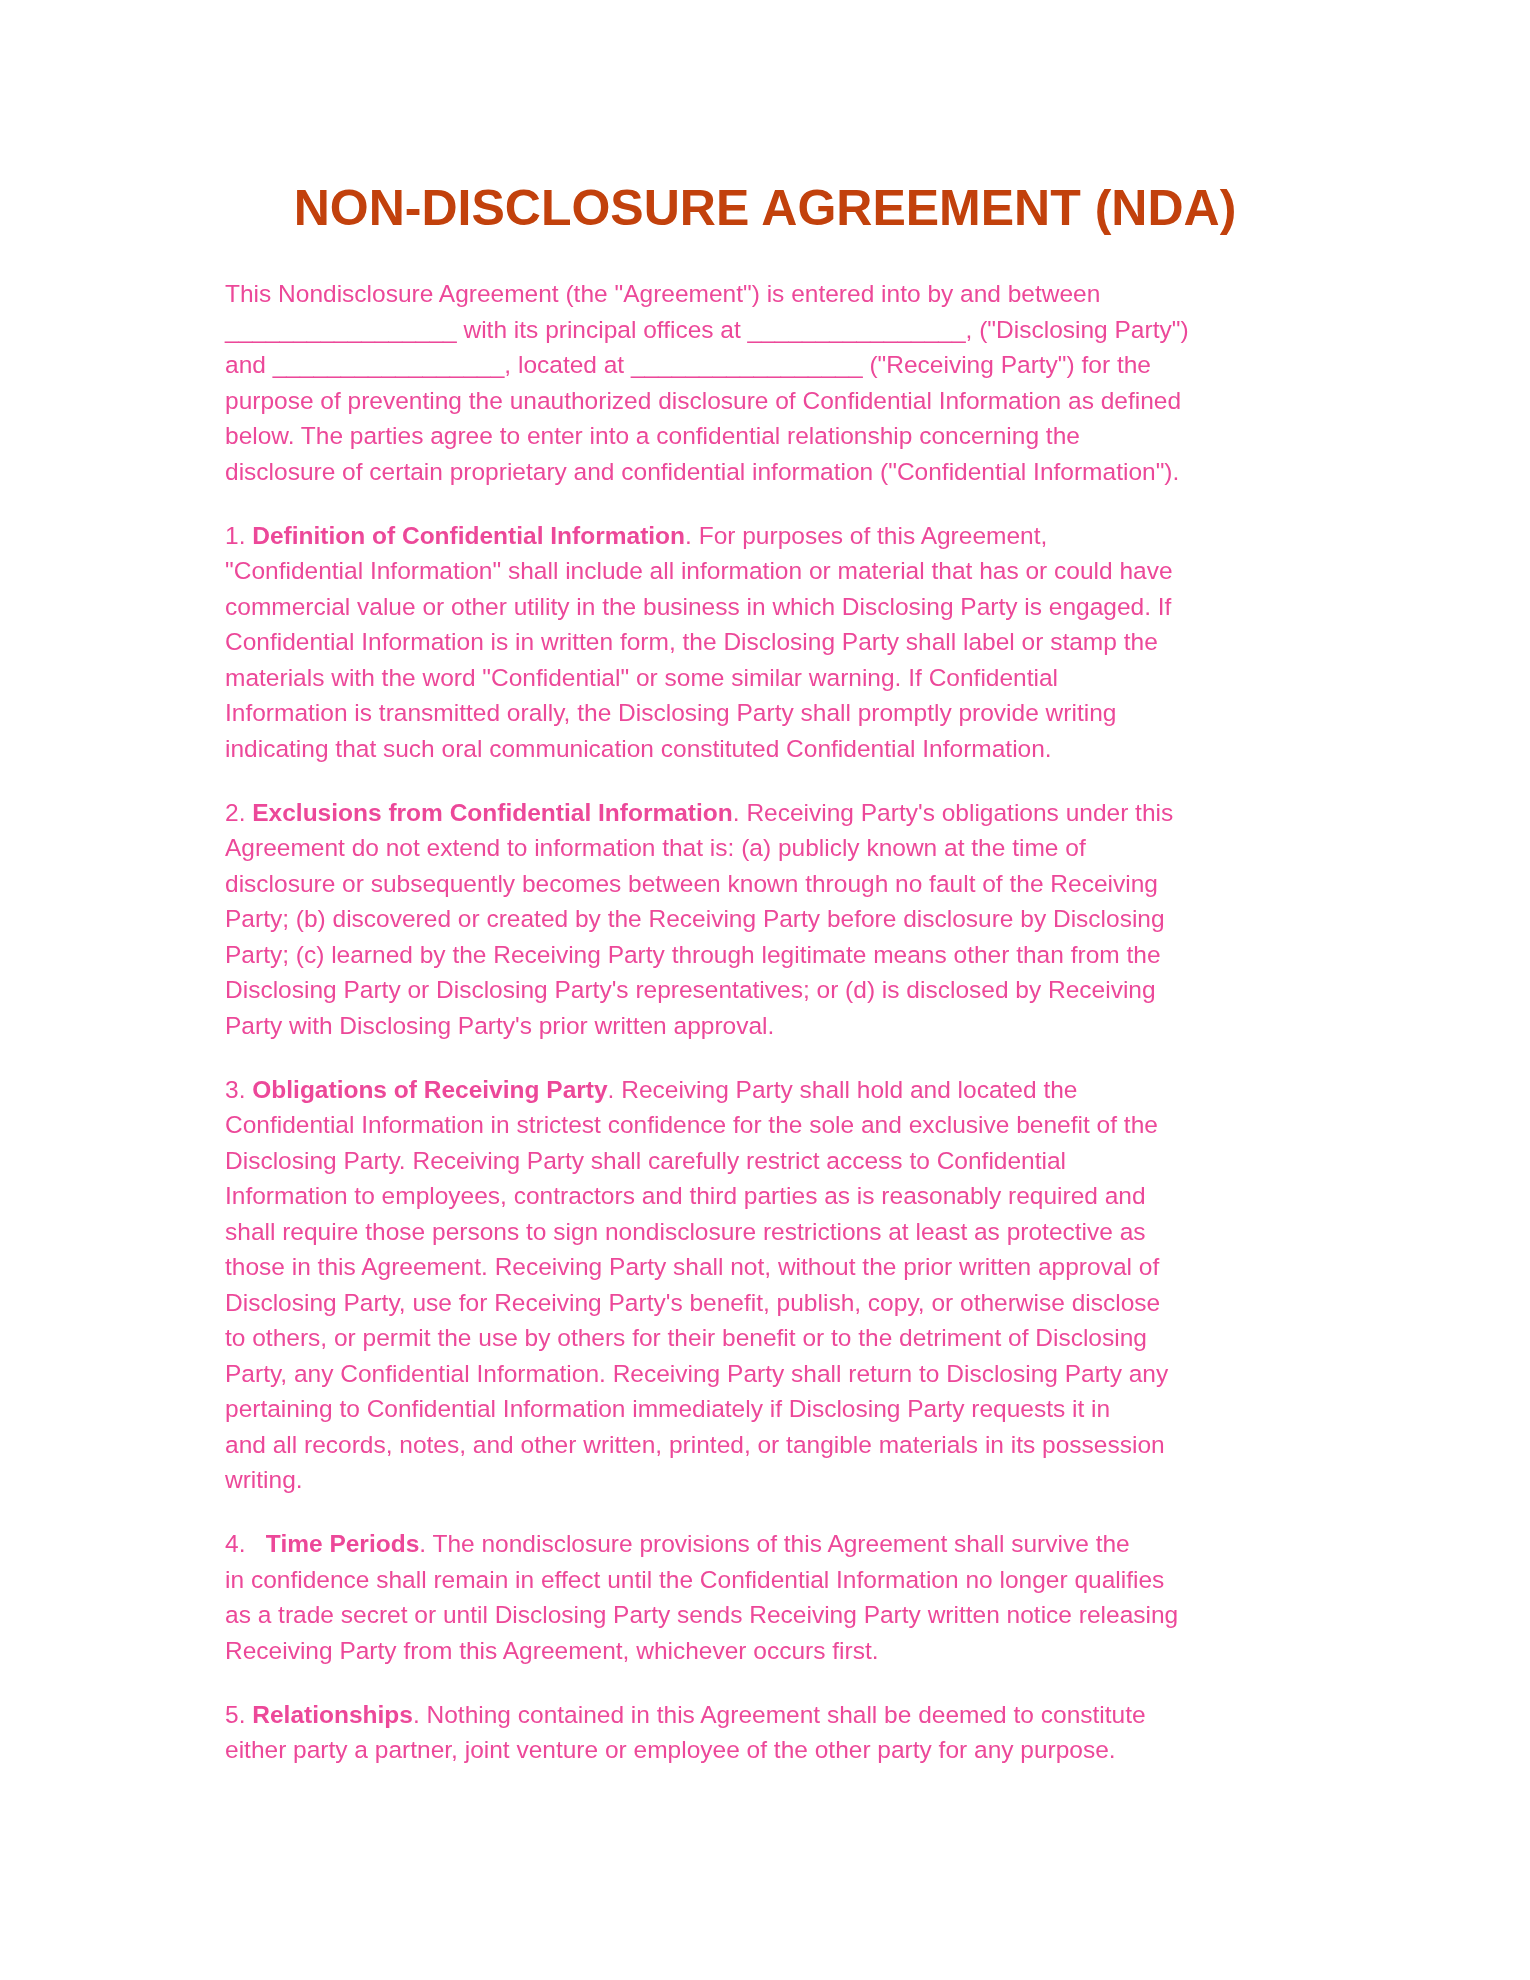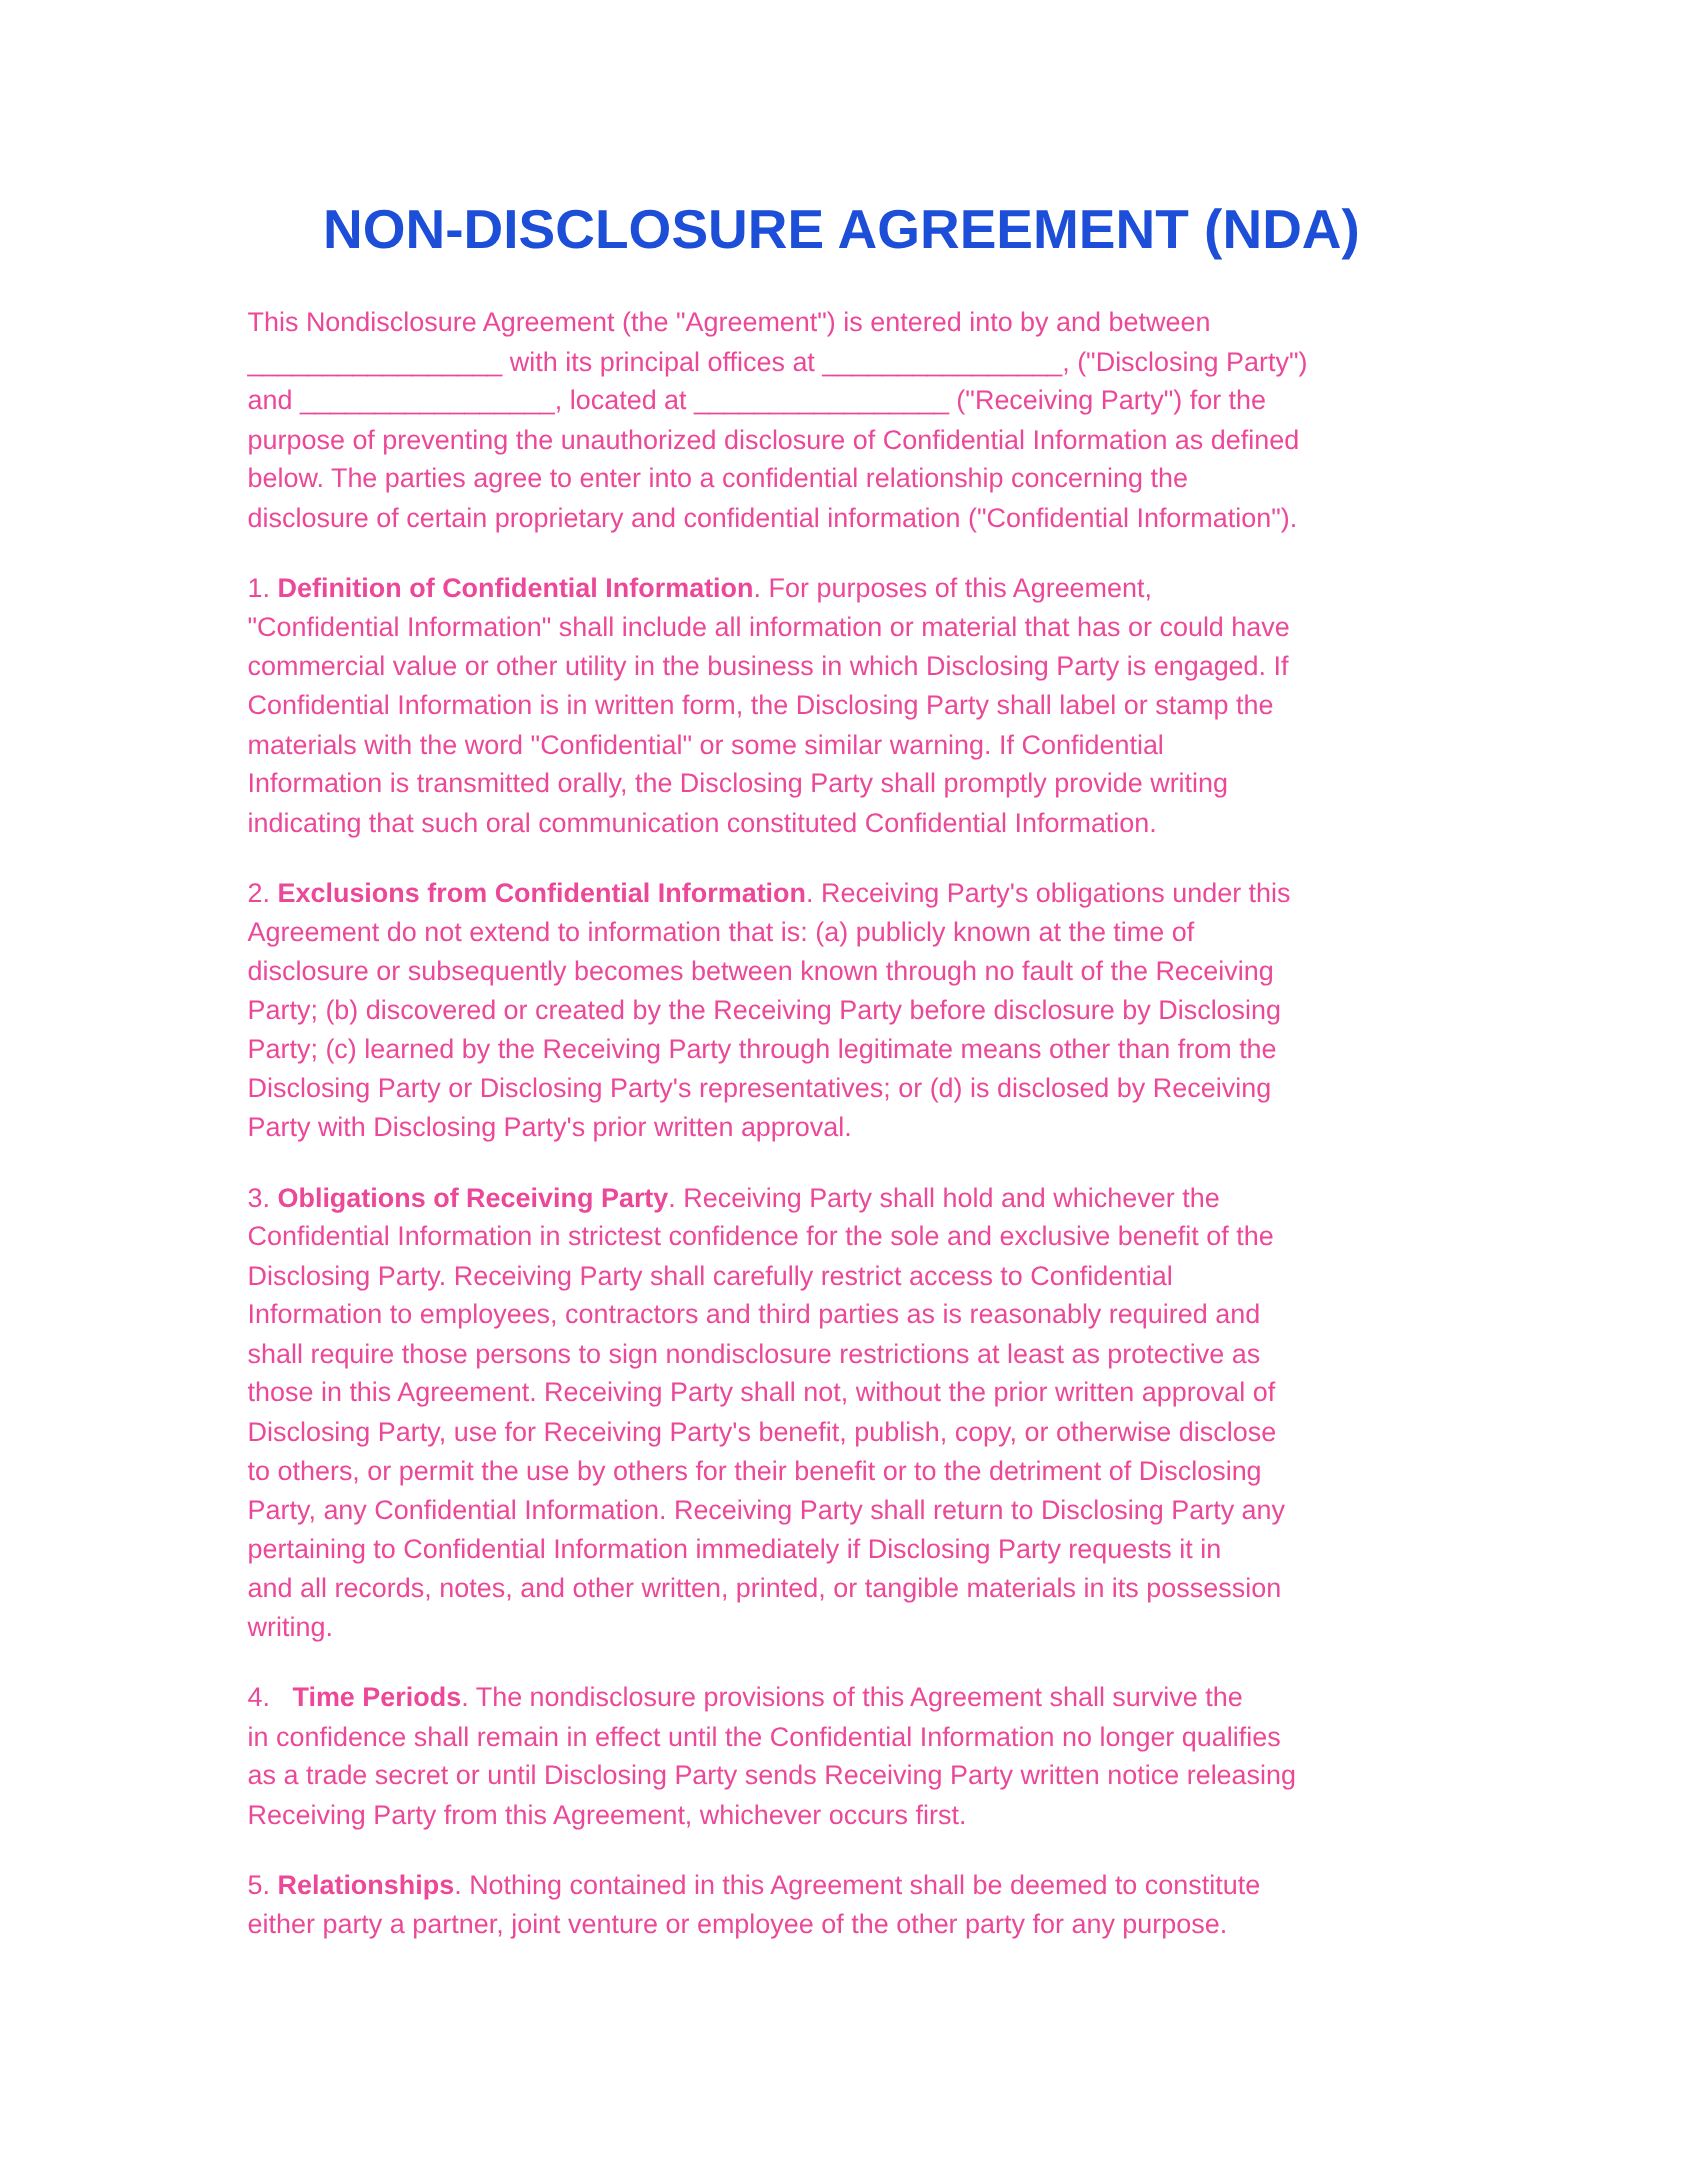--- a/index.html
+++ b/index.html
@@ -21,21 +21,21 @@
     color: #000000;
     font-family: "Liberation Sans", sans-serif;
   }
   .doc-title {
     font-size: 50px;
     line-height: 50px;
     font-weight: bold;
     text-align: center;
     margin: 0 0 43px 0;
     white-space: pre;
-    color: #1d4ed8;
+    color: #c2410c;
   }
   .para {
     margin: 0 0 28.5px 0;
   }
   .line {
     font-size: 24.5px;
     line-height: 35.5px;
     white-space: pre;
     color: #ec4899;
   }
@@ -69,21 +69,21 @@
       <div class="para">
         <div class="line"><span>2. </span><b>Exclusions from Confidential Information</b><span>. Receiving Party's obligations under this</span></div>
         <div class="line">Agreement do not extend to information that is: (a) publicly known at the time of</div>
         <div class="line">disclosure or subsequently becomes between known through no fault of the Receiving</div>
         <div class="line">Party; (b) discovered or created by the Receiving Party before disclosure by Disclosing</div>
         <div class="line">Party; (c) learned by the Receiving Party through legitimate means other than from the</div>
         <div class="line">Disclosing Party or Disclosing Party's representatives; or (d) is disclosed by Receiving</div>
         <div class="line">Party with Disclosing Party's prior written approval.</div>
       </div>
       <div class="para">
-        <div class="line"><span>3. </span><b>Obligations of Receiving Party</b><span>. Receiving Party shall hold and whichever the</span></div>
+        <div class="line"><span>3. </span><b>Obligations of Receiving Party</b><span>. Receiving Party shall hold and located the</span></div>
         <div class="line">Confidential Information in strictest confidence for the sole and exclusive benefit of the</div>
         <div class="line">Disclosing Party. Receiving Party shall carefully restrict access to Confidential</div>
         <div class="line">Information to employees, contractors and third parties as is reasonably required and</div>
         <div class="line">shall require those persons to sign nondisclosure restrictions at least as protective as</div>
         <div class="line">those in this Agreement. Receiving Party shall not, without the prior written approval of</div>
         <div class="line">Disclosing Party, use for Receiving Party's benefit, publish, copy, or otherwise disclose</div>
         <div class="line">to others, or permit the use by others for their benefit or to the detriment of Disclosing</div>
         <div class="line">Party, any Confidential Information. Receiving Party shall return to Disclosing Party any</div>
         <div class="line">pertaining to Confidential Information immediately if Disclosing Party requests it in</div>
         <div class="line">and all records, notes, and other written, printed, or tangible materials in its possession</div>

